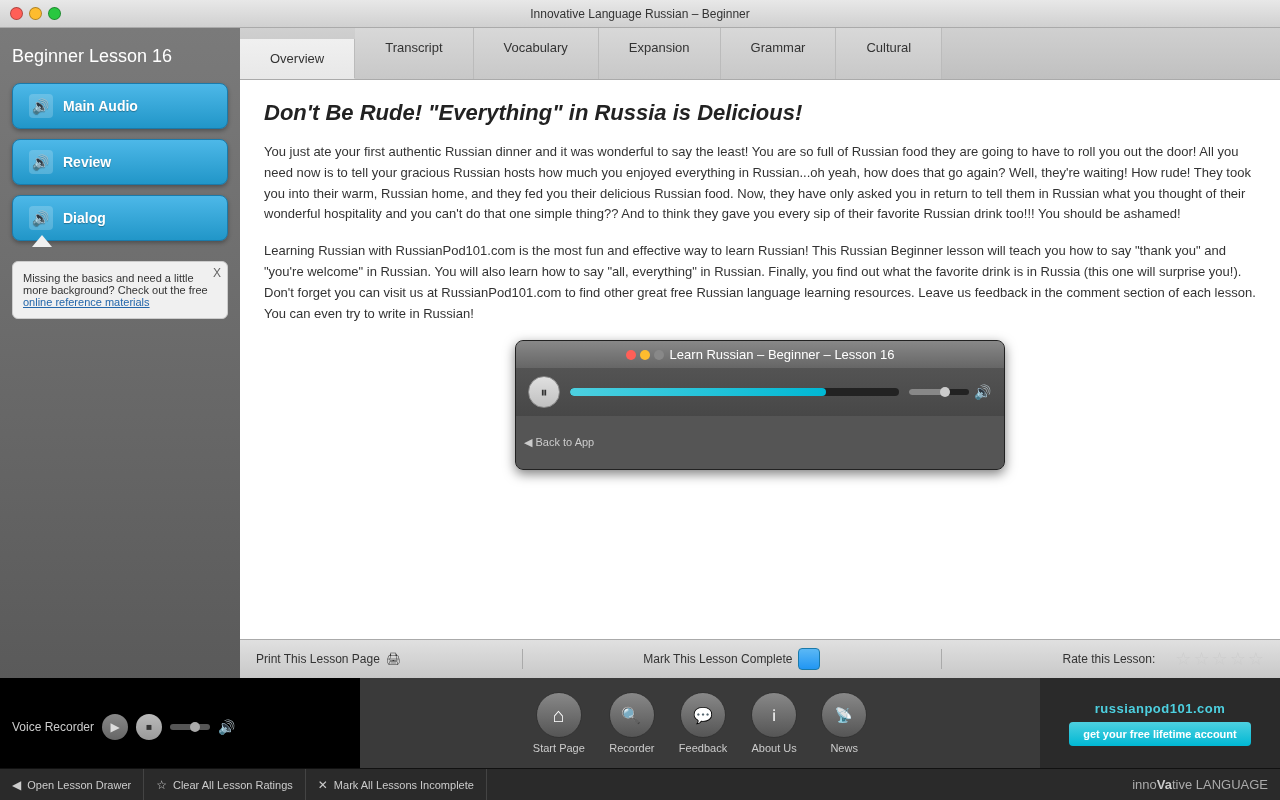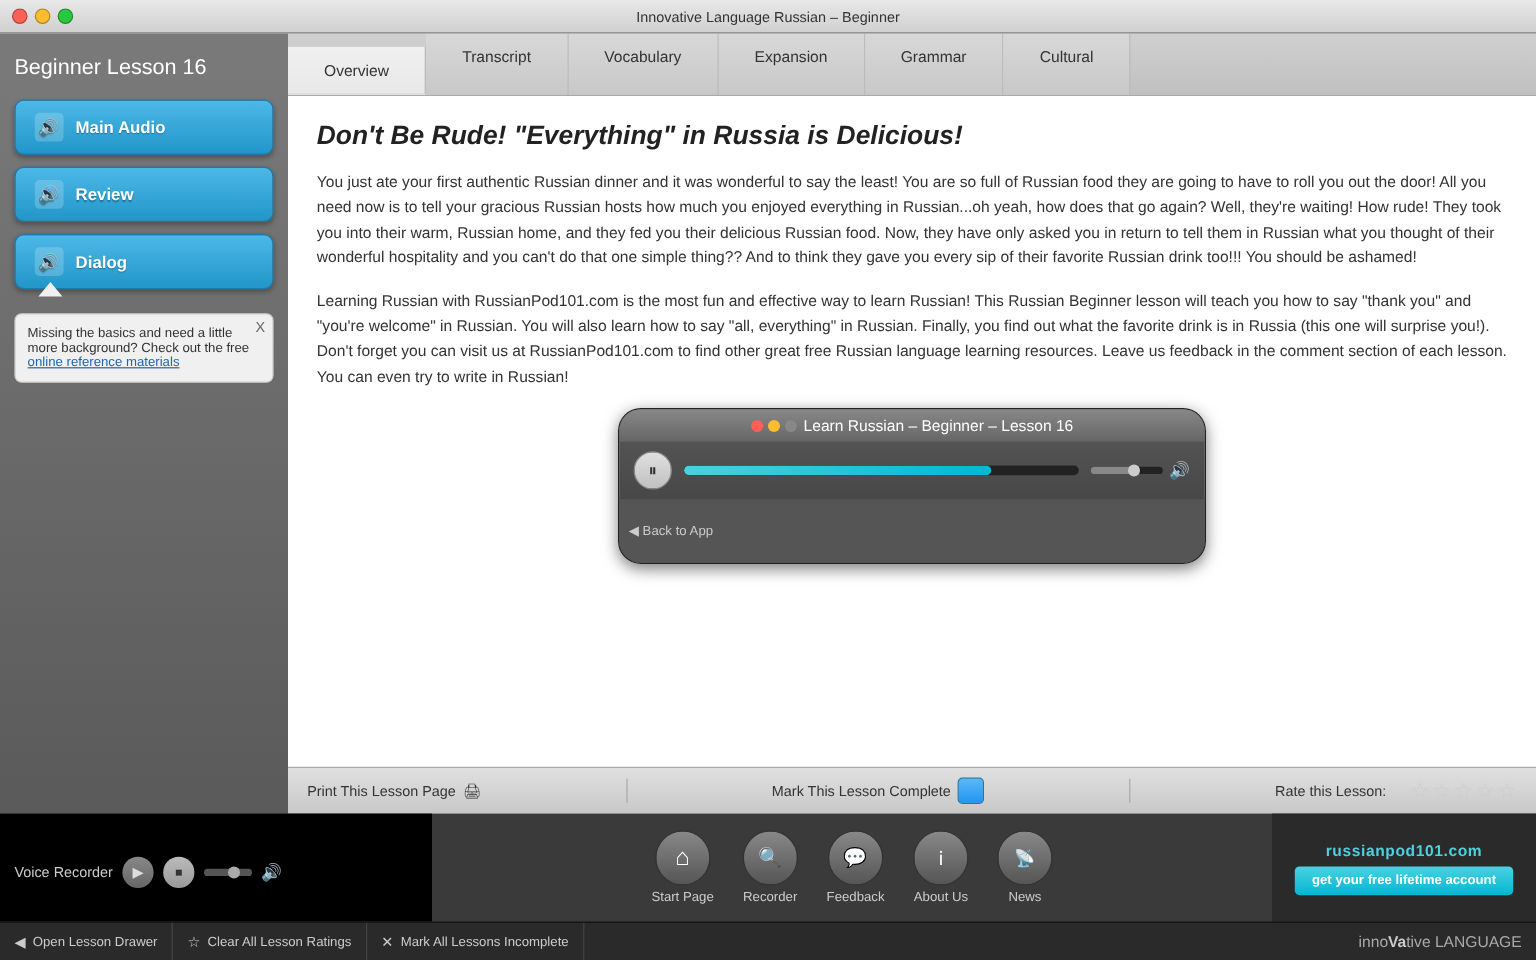--- a/index.html
+++ b/index.html
@@ -189,21 +189,21 @@
 
     
     .audio-player-container {
       display: flex;
       justify-content: center;
       margin-top: 16px;
     }
     .audio-player {
       width: 490px;
       background: linear-gradient(to bottom, #5a5a5a, #3a3a3a);
-      border-radius: 19px;
+      border-radius: 8px;
       overflow: hidden;
       box-shadow: 0 4px 12px rgba(0,0,0,0.5);
       border: 1px solid #222;
     }
     .audio-player-title {
       background: linear-gradient(to bottom, #888, #666);
       text-align: center;
       color: #fff;
       font-size: 13px;
       padding: 6px;
@@ -447,21 +447,21 @@
       justify-content: center;
       font-size: 20px;
       color: #fff;
     }
     .nav-label {
       color: #ccc;
       font-size: 11px;
     }
 
     .footer-right {
-      width: 220px;
+      width: 240px;
       background: #2a2a2a;
       display: flex;
       flex-direction: column;
       align-items: center;
       justify-content: center;
       gap: 6px;
       padding: 8px;
     }
     .russianpod-logo {
       color: #ccc;

